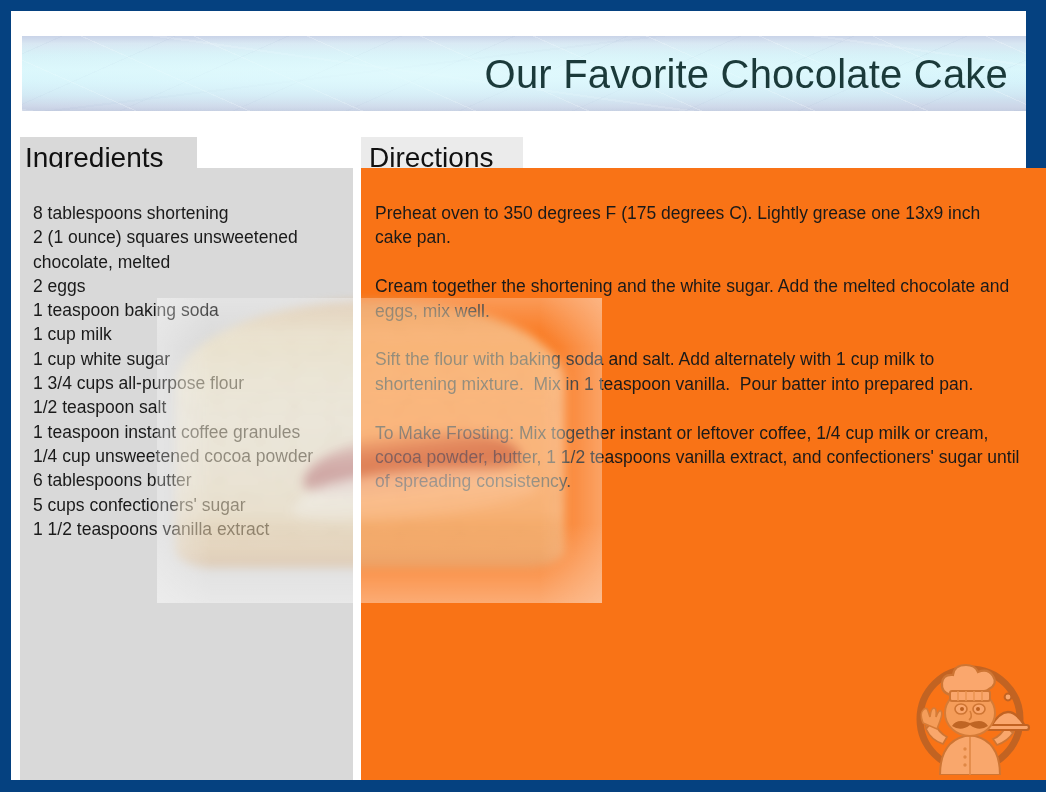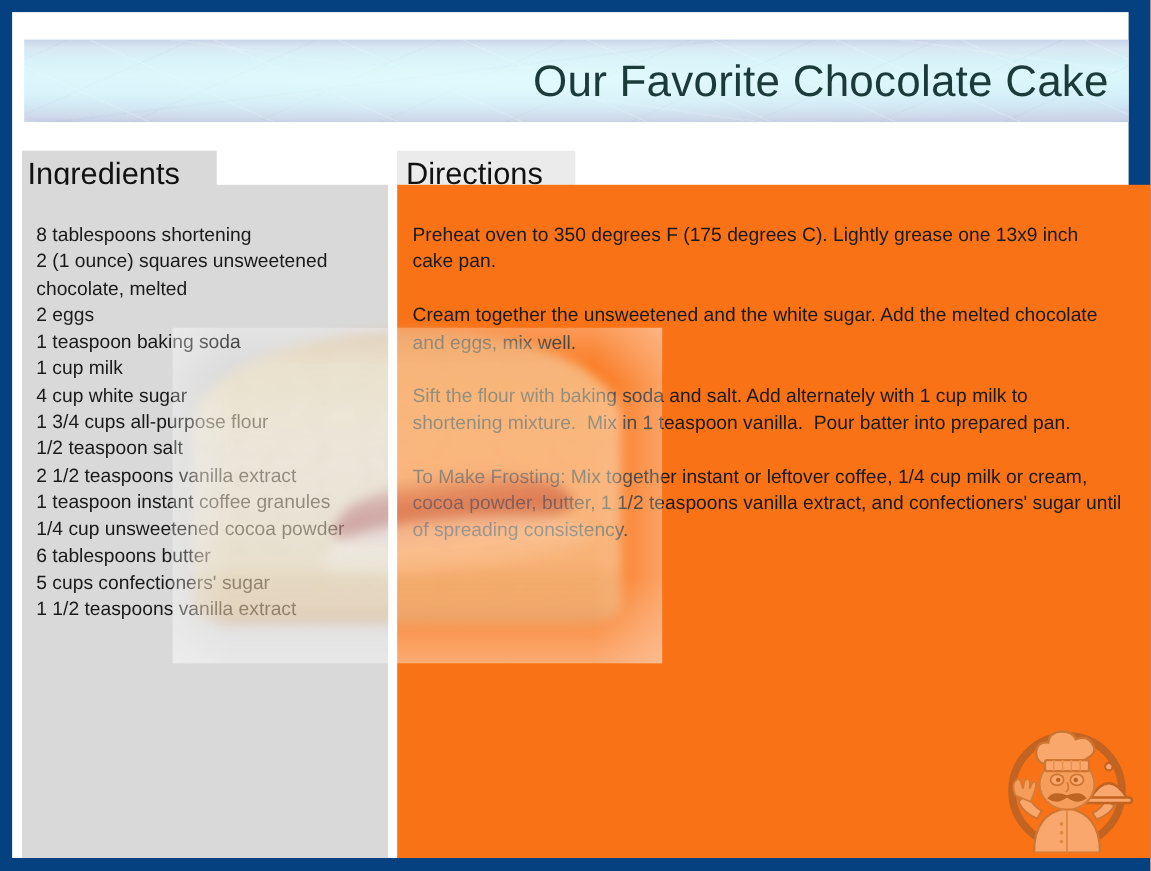--- a/index.html
+++ b/index.html
@@ -283,39 +283,38 @@
     <div id="ingredients-header-box"></div>
     <div id="ingredients-heading">Ingredients</div>
 
     <div id="ingredients-panel">
       <ul id="ingredients-list">
           <li>8 tablespoons shortening</li>
           <li>2 (1 ounce) squares unsweetened chocolate, melted</li>
           <li>2 eggs</li>
           <li>1 teaspoon baking soda</li>
           <li>1 cup milk</li>
-          <li>4 cup white sugar</li>
+          <li>1 cup white sugar</li>
           <li>1 3/4 cups all-purpose flour</li>
           <li>1/2 teaspoon salt</li>
-          <li>2 1/2 teaspoons vanilla extract</li>
           <li>1 teaspoon instant coffee granules</li>
           <li>1/4 cup unsweetened cocoa powder</li>
           <li>6 tablespoons butter</li>
           <li>5 cups confectioners' sugar</li>
           <li>1 1/2 teaspoons vanilla extract</li>
         </ul>
     </div>
 
     <div id="directions-header-box"></div>
     <div id="directions-heading">Directions</div>
 
     <div id="directions-panel">
       <div id="directions-body">
           <p>Preheat oven to 350 degrees F (175 degrees C). Lightly grease one 13x9 inch cake pan.</p>
-          <p>Cream together the unsweetened and the white sugar. Add the melted chocolate and eggs, mix well.</p>
+          <p>Cream together the shortening and the white sugar. Add the melted chocolate and eggs, mix well.</p>
           <p>Sift the flour with baking soda and salt. Add alternately with 1 cup milk to shortening mixture.  Mix in 1 teaspoon vanilla.  Pour batter into prepared pan.</p>
           <p>To Make Frosting: Mix together instant or leftover coffee, 1/4 cup milk or cream, cocoa powder, butter, 1 1/2 teaspoons vanilla extract, and confectioners' sugar until of spreading consistency.</p>
         </div>
     </div>
 
     <div id="cake-watermark">
       <div class="cake-blur">
         <div class="cake-body">
           <div class="cake-crumb"></div>
         </div>

